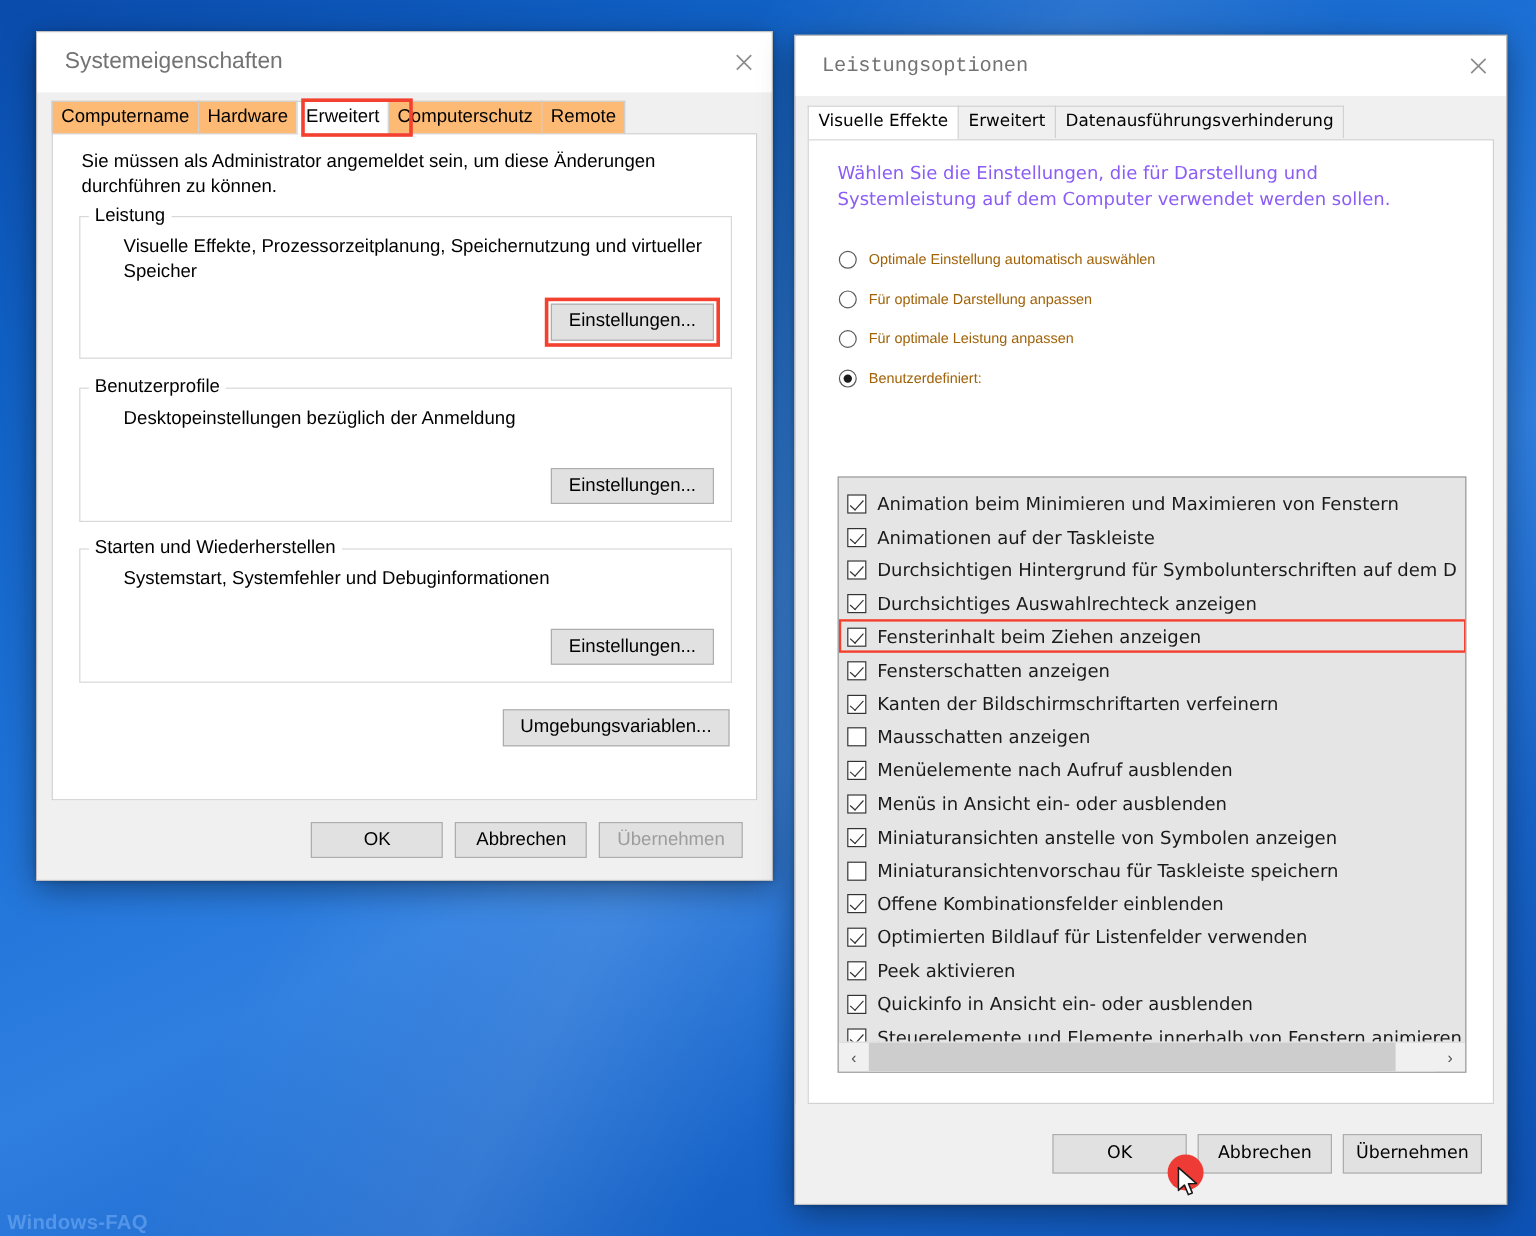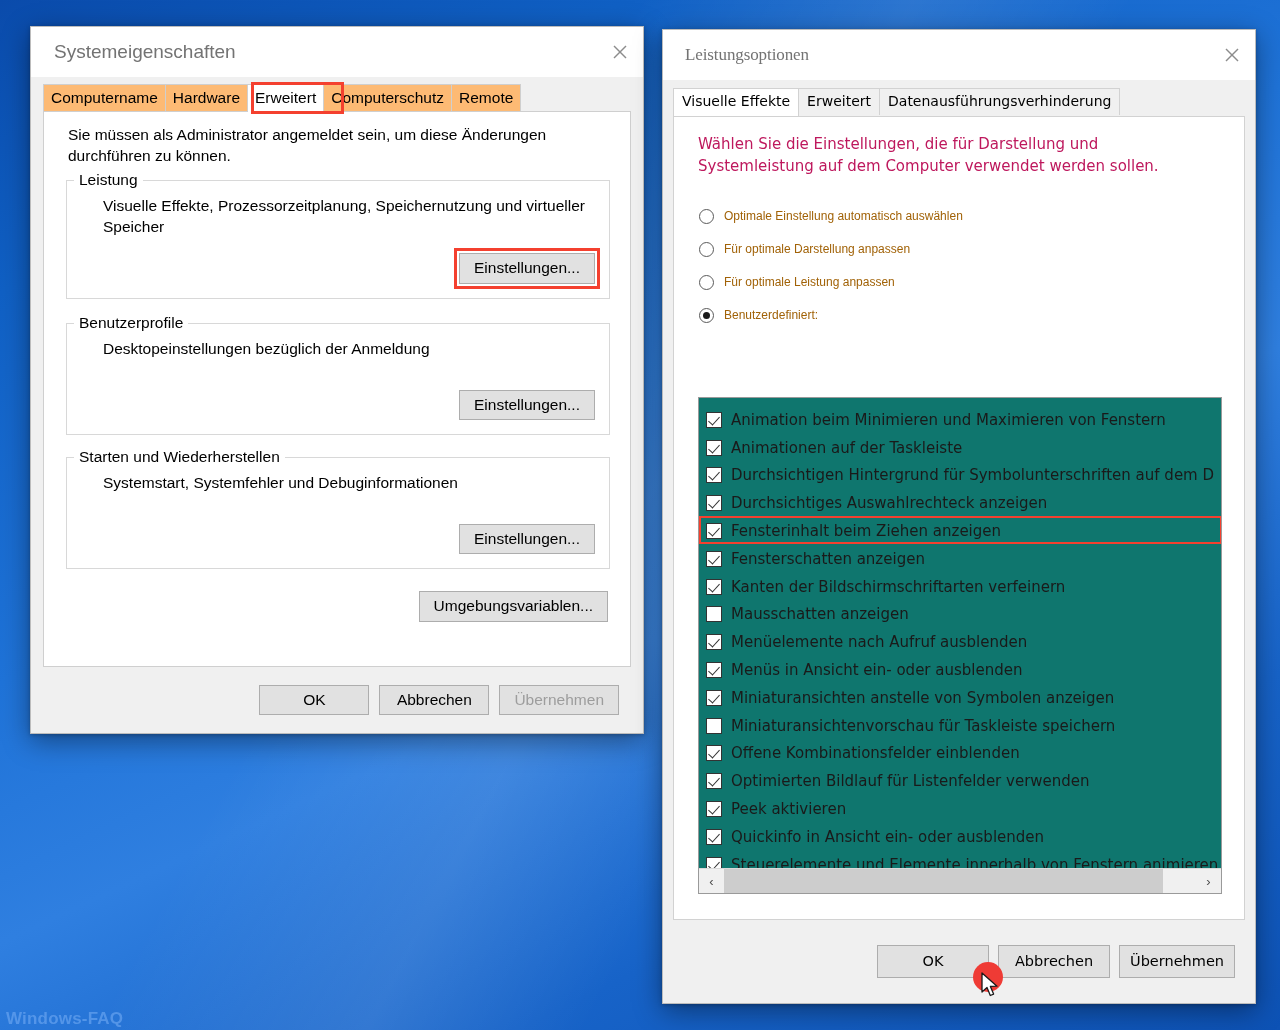--- a/index.html
+++ b/index.html
@@ -143,21 +143,21 @@
     left: 0; right: 0; bottom: 0;
     height: 66px;
     display: flex; align-items: center; justify-content: flex-end;
     padding-right: 24px; gap: 10px;
     background: #f0f0f0;
   }
   .footer-left .win-btn { min-width: 110px; text-align: center; }
 
   
   #win-right { left: 662px; top: 29px; width: 594px; height: 975px; }
-  #win-right .title-text { font-family: Liberation Serif, serif; font-size: 17px; letter-spacing: -0.1px; }
+  #win-right .title-text { font-family: Liberation Mono, monospace; font-size: 17px; letter-spacing: -0.1px; }
 
   .tabstrip-r {
     height: 28px;
     margin: 7px 0 0 10px;
     display: flex; align-items: flex-end;
     position: relative; z-index: 3;
   }
   .tab-r {
     font-family: "DejaVu Sans", sans-serif;
     font-size: 14px;
@@ -172,21 +172,21 @@
   .tab-r.active { background: #ffffff; margin-bottom: -1px; padding-bottom: 6px; z-index: 4; }
   .tabpanel-right {
     position: absolute;
     left: 10px; right: 10px;
     top: 86px; bottom: 83px;
     background: #ffffff;
     border: 1px solid #d2d2d2;
   }
   .intro {
     font-family: "DejaVu Sans", sans-serif;
-    font-size: 15px; color: #be185d;
+    font-size: 15px; color: #8b5cf6;
     padding: 17px 28px 0 24px;
     line-height: 1.45;
   }
   .radio-group { padding: 22px 0 0 25px; }
   .radio-row {
     display: flex; align-items: center;
     gap: 10px;
     height: 33px;
   }
   .radio {
@@ -208,21 +208,21 @@
   .radio-label {
     font-family: Liberation Sans, sans-serif;
     font-size: 12px; color: #a16207;
   }
 
   .listbox {
     position: absolute;
     left: 24px; right: 22px;
     top: 280px; bottom: 25px;
     border: 1px solid #9a9a9a;
-    background: #0f766e;
+    background: #e5e5e5;
     overflow: hidden;
   }
   .list-items { padding: 8px 0 0 0; }
   .list-row {
     display: flex; align-items: center;
     gap: 9px;
     height: 27.8px;
     padding-left: 7px;
     position: relative;
     white-space: nowrap;

